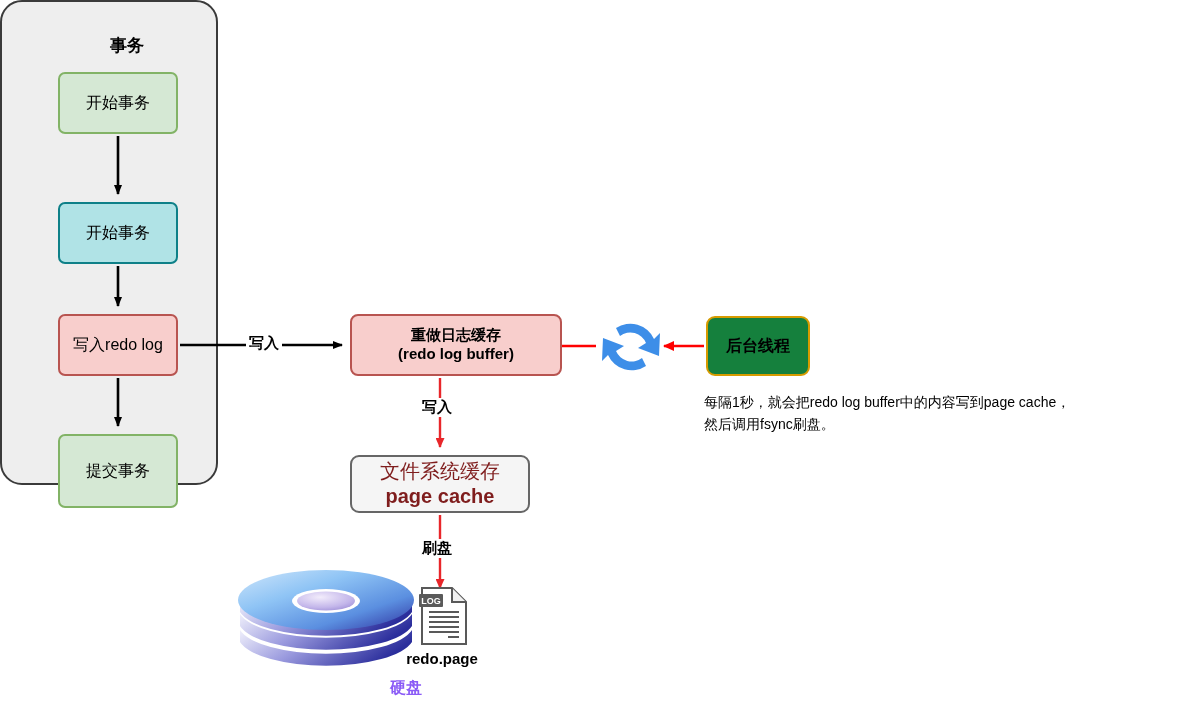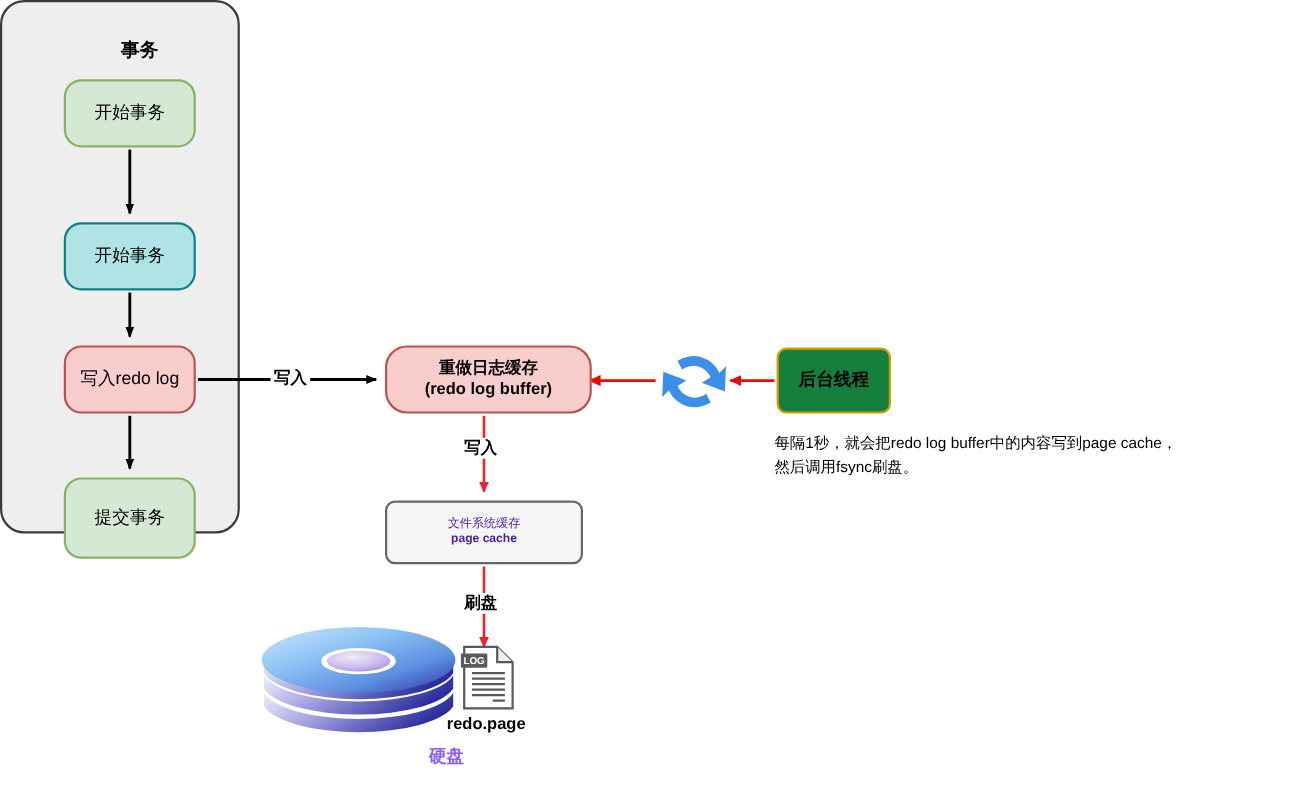--- a/index.html
+++ b/index.html
@@ -33,44 +33,44 @@
     border-radius: 22px;
   }
   #tx-title {
     position: absolute;
     left: 18px; top: 34px; width: 218px;
     text-align: center;
     font-size: 17px; font-weight: bold; color: #000;
   }
 
   .proc {
-    border-radius: 16px;
+    border-radius: 7px;
     font-size: 16px;
     color: #000;
   }
   #node-begin-tx   { left: 58px; top: 72px;  width: 120px; height: 62px;
                      background:#d5e8d4; border:2px solid #82b366; }
   #node-update     { left: 58px; top: 202px; width: 120px; height: 62px;
                      background:#b0e3e6; border:2px solid #0e8088; }
   #node-write-redo { left: 58px; top: 314px; width: 120px; height: 62px;
                      background:#f8cecc; border:2px solid #b85450; }
   #node-commit-tx  { left: 58px; top: 434px; width: 120px; height: 74px;
                      background:#d5e8d4; border:2px solid #82b366; }
 
   
   #node-redo-buffer {
-    left: 350px; top: 314px; width: 188px; height: 62px;
-    background:#f8cecc; border:2px solid #b85450; border-radius:20px;
+    left: 350px; top: 314px; width: 212px; height: 62px;
+    background:#f8cecc; border:2px solid #b85450; border-radius:8px;
     font-size: 15px; font-weight: bold; color:#000;
   }
   
   #node-page-cache {
     left: 350px; top: 455px; width: 180px; height: 58px;
     background:#f5f5f5; border:2px solid #666666; border-radius:9px;
-    font-size: 11px; color:#4c1d95;
+    font-size: 20px; color:#7f1d1d;
   }
   #node-page-cache .l1 { font-weight: normal; }
   #node-page-cache .l2 { font-weight: bold; }
 
   
   #node-bg-thread {
     left: 706px; top: 316px; width: 104px; height: 60px;
     background:#15803d; border:2px solid #d79b00; border-radius:9px;
     font-size: 16px; font-weight: bold; color:#000;
   }

